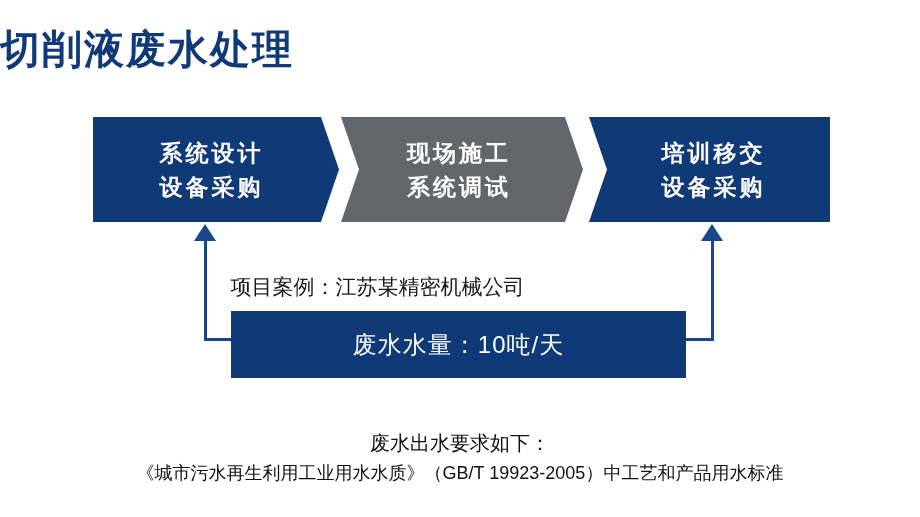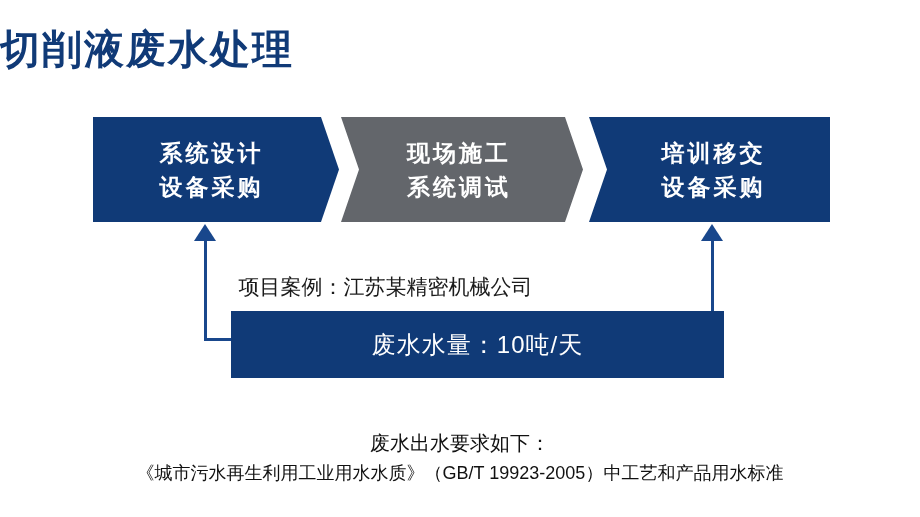--- a/index.html
+++ b/index.html
@@ -111,36 +111,36 @@
   .arrow-left-v     { left: 204px; top: 240px; height: 101px; }
   .arrow-left-h     { left: 204px; top: 338px; width: 30px; }
 
   .arrow-right-head { left: 701px; top: 224px; }
   .arrow-right-v    { left: 711px; top: 240px; height: 101px; }
   .arrow-right-h    { left: 683px; top: 338px; width: 31px; }
 
   
   .case-caption {
     position: absolute;
-    left: 16px;
+    left: 8px;
     top: 272px;
     width: 739px;
     text-align: center;
     font-size: 21px;
     color: #1a1a1a;
     line-height: 30px;
     white-space: nowrap;
   }
 
   
   .volume-bar {
     position: absolute;
     left: 231px;
     top: 311px;
-    width: 493px;
+    width: 455px;
     height: 67px;
     background: #103A77;
     display: flex;
     align-items: center;
     justify-content: center;
   }
   .volume-text {
     color: #ffffff;
     font-size: 24px;
     line-height: 34px;

